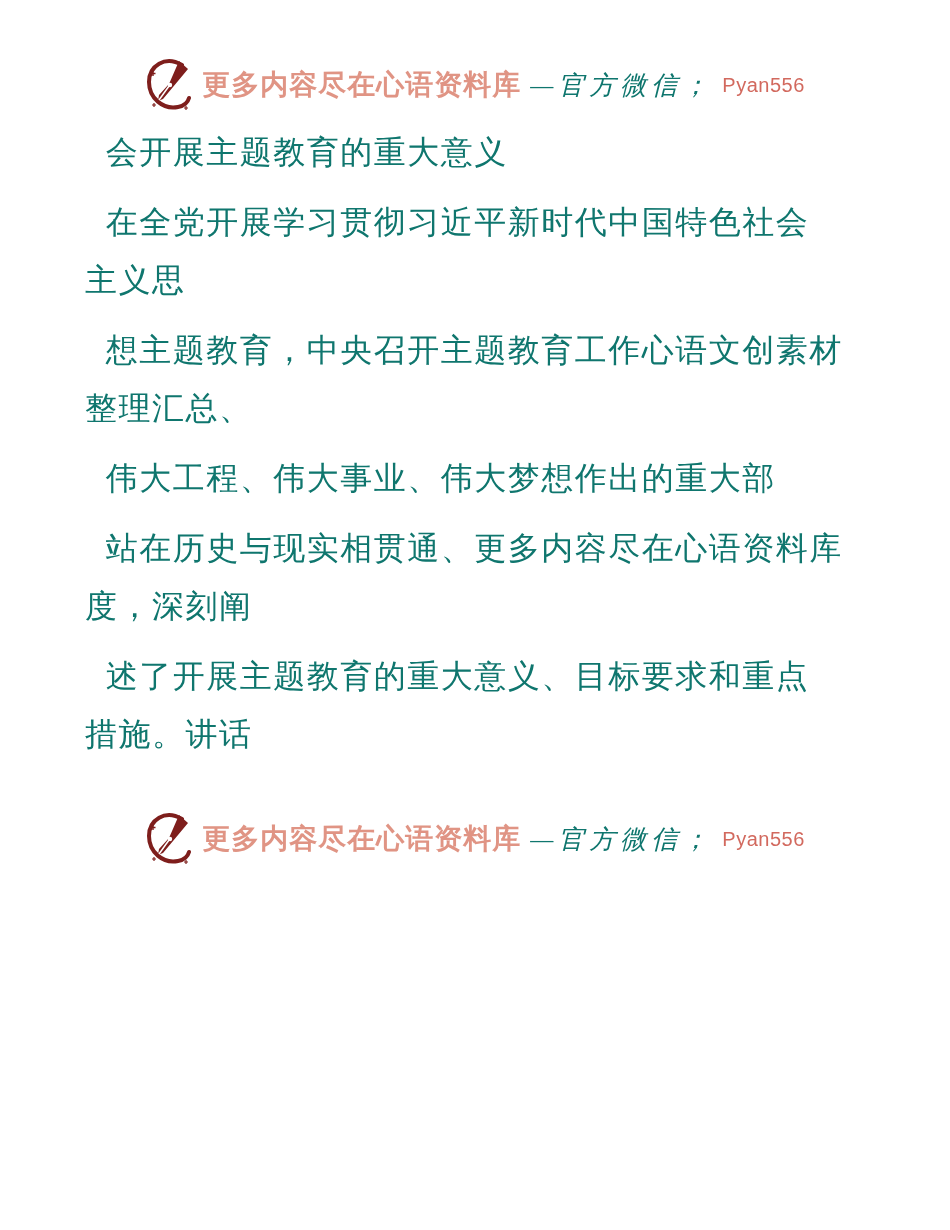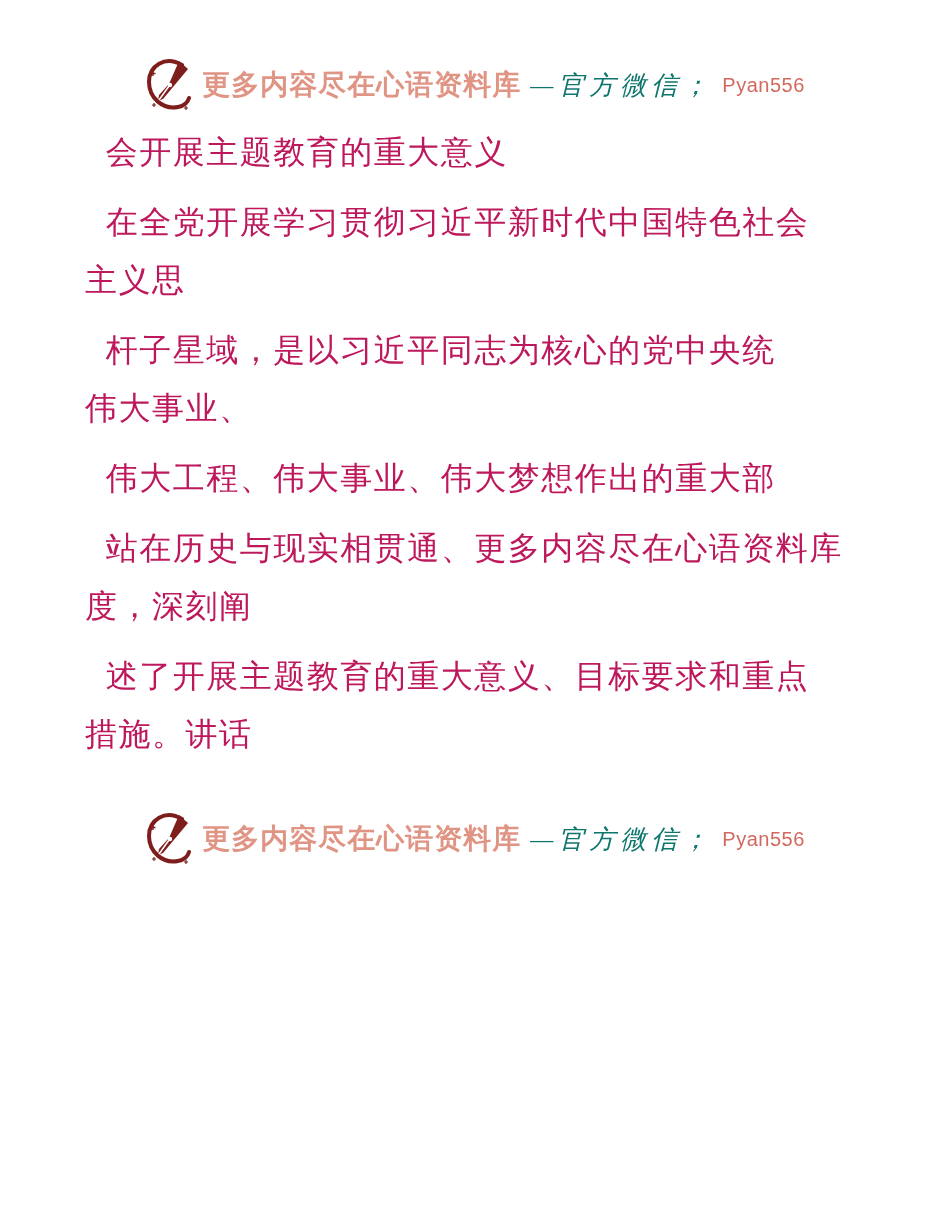--- a/index.html
+++ b/index.html
@@ -43,21 +43,21 @@
   .wechat-id {
     color: #d2695e;
     font-size: 20px;
     font-family: "Liberation Sans", sans-serif;
     letter-spacing: 0.5px;
   }
 
   
   .doc {
     padding: 12px 85px 0 85px;
-    color: #be185d;
+    color: #0f766e;
     font-size: 32px;
     letter-spacing: 1.5px;
     font-family: "Liberation Mono", "Liberation Serif", serif;
   }
   .para { margin-bottom: 12px; }
   .line {
     height: 58px;
     line-height: 58px;
     white-space: pre;
   }
@@ -89,22 +89,22 @@
     <div class="para">
       <div class="line"> 会开展主题教育的重大意义</div>
     </div>
 
     <div class="para">
       <div class="line"> 在全党开展学习贯彻习近平新时代中国特色社会</div>
       <div class="line">主义思</div>
     </div>
 
     <div class="para">
-      <div class="line"> 杆子星域，是以习近平同志为核心的党中央统</div>
-      <div class="line">伟大事业、</div>
+      <div class="line"> 想主题教育，中央召开主题教育工作心语文创素材</div>
+      <div class="line">整理汇总、</div>
     </div>
 
     <div class="para">
       <div class="line"> 伟大工程、伟大事业、伟大梦想作出的重大部</div>
     </div>
 
 
     <div class="para">
       <div class="line"> 站在历史与现实相贯通、更多内容尽在心语资料库</div>
       <div class="line">度，深刻阐</div>

